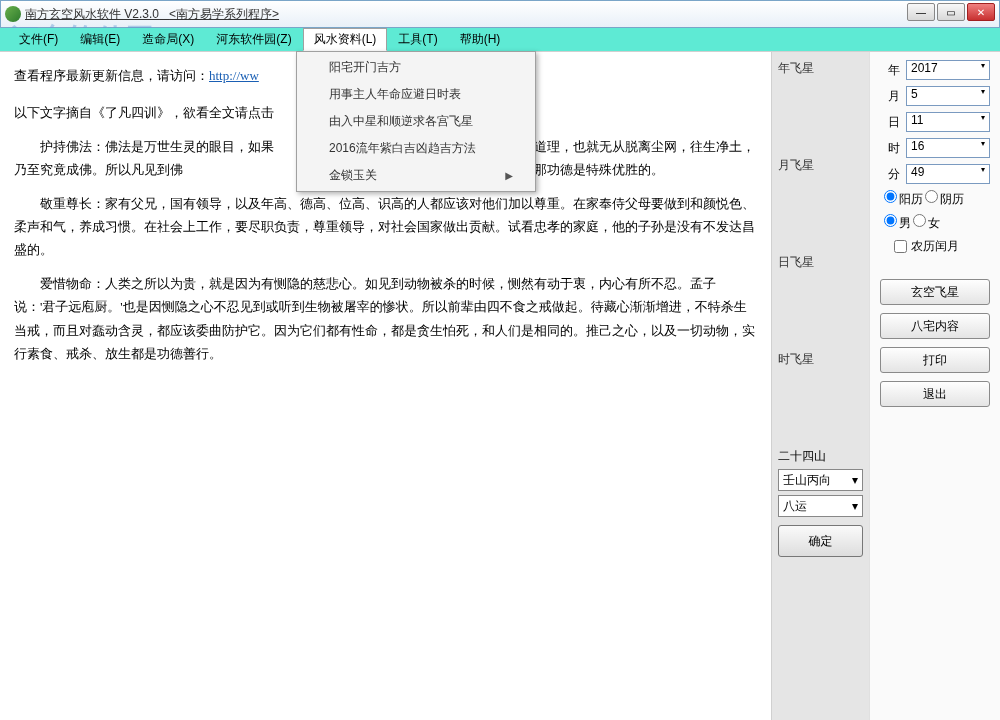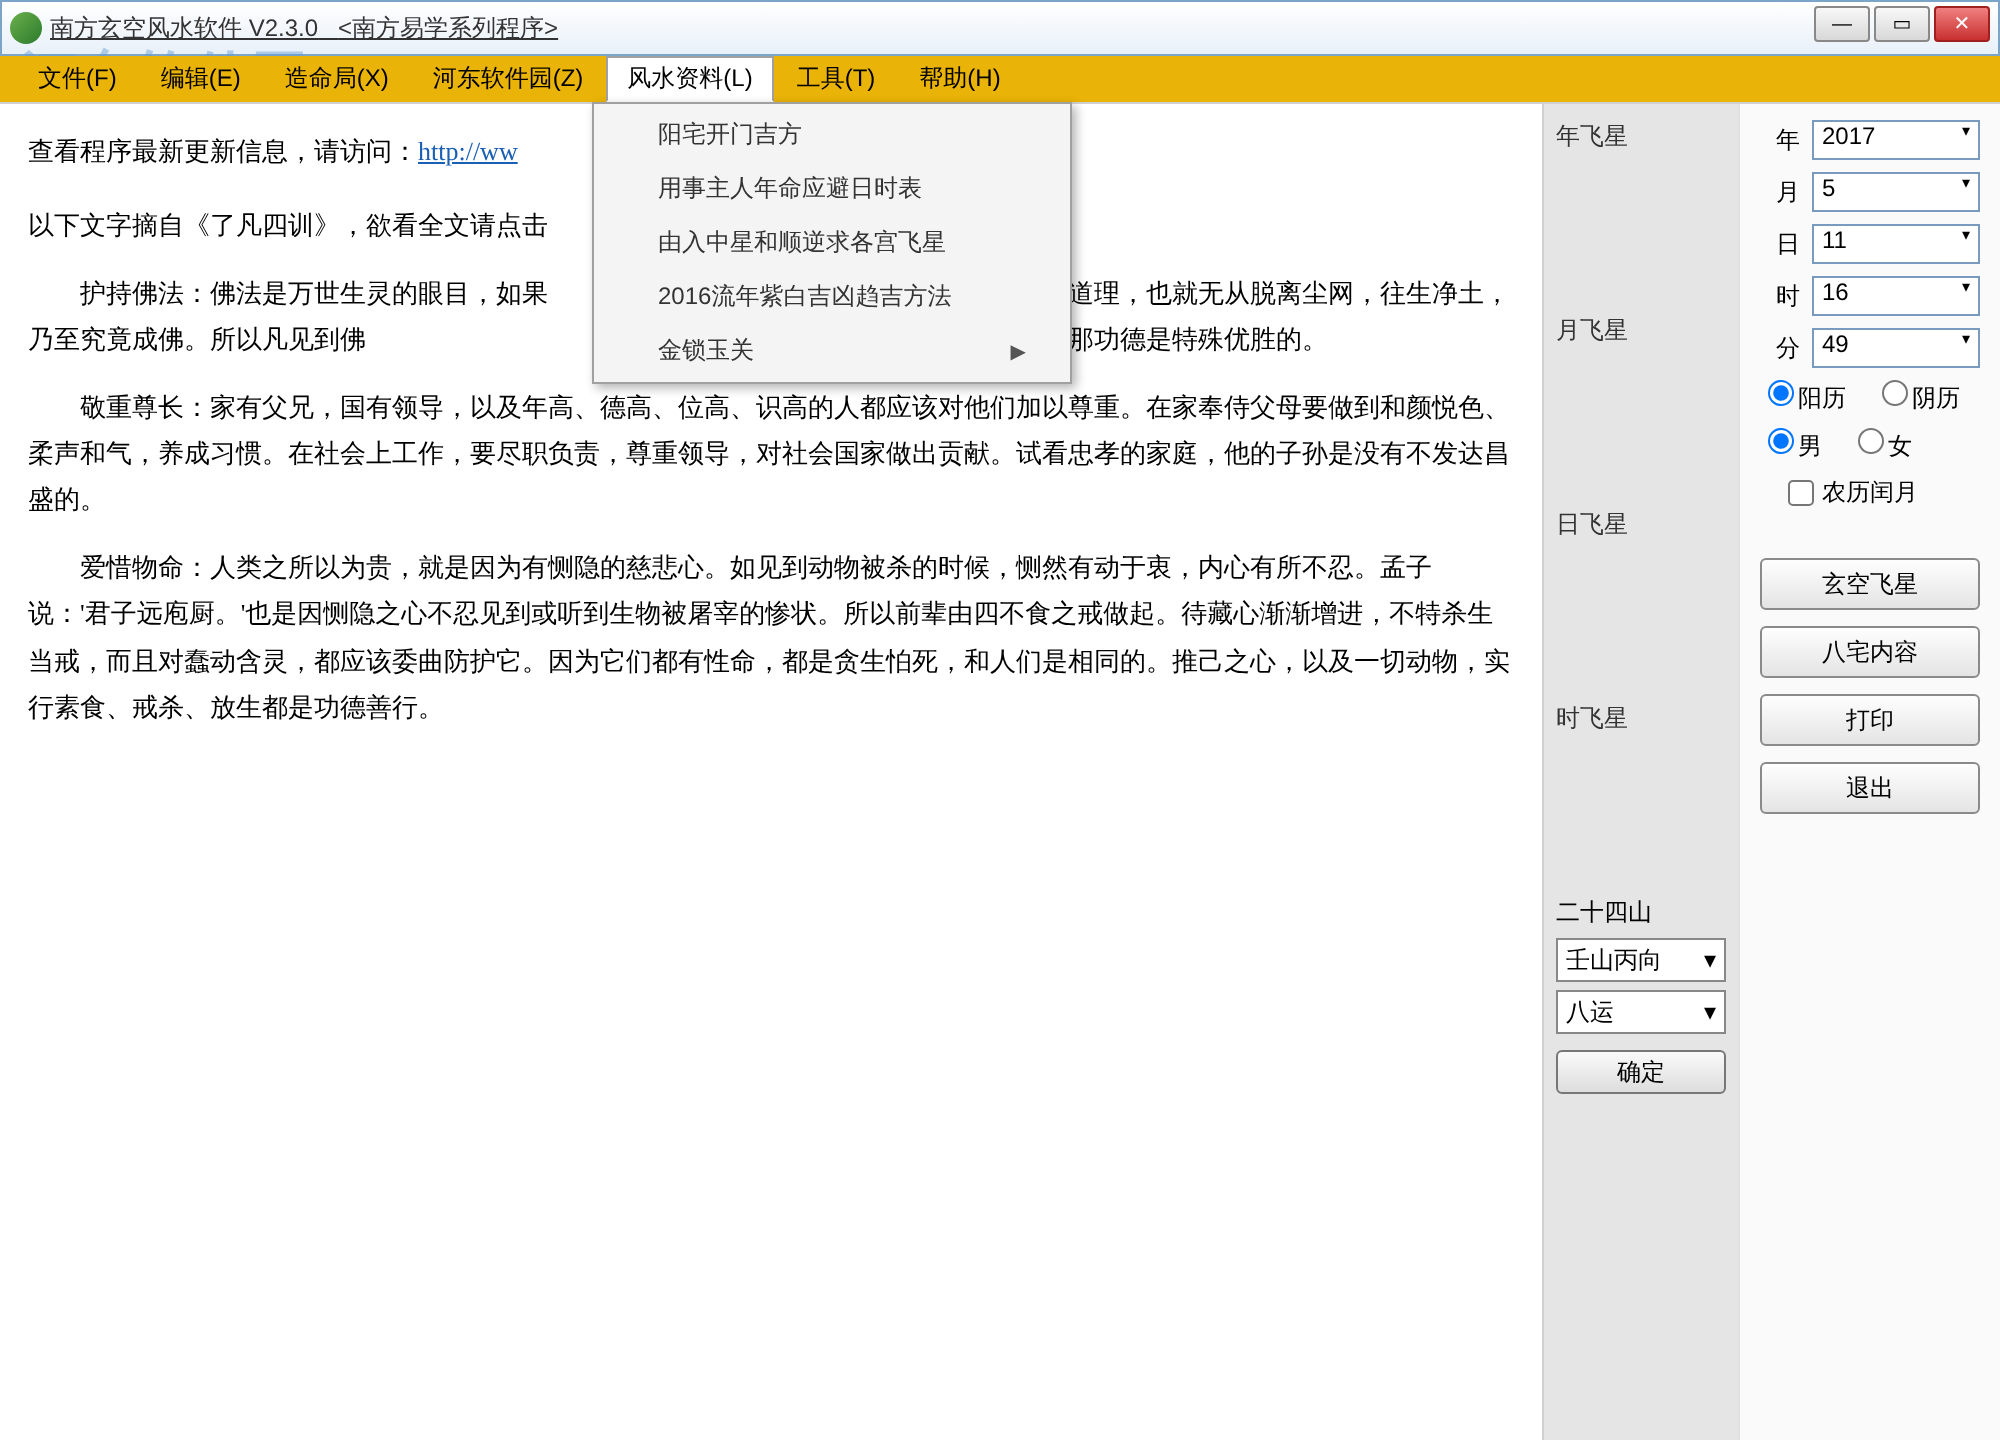--- a/index.html
+++ b/index.html
@@ -5,21 +5,21 @@
 * { box-sizing: border-box; margin: 0; padding: 0; }
 body { font-family: "Microsoft YaHei", SimSun, sans-serif; font-size: 12px; background: #fff; overflow: hidden; }
 
 .titlebar { height: 28px; background: linear-gradient(#fff,#e8f0f8); border: 1px solid #7aa5c8; display: flex; align-items: center; padding: 0 4px; position: relative; }
 .titlebar-icon { width: 16px; height: 16px; border-radius: 50%; background: linear-gradient(135deg,#6ab04c,#2c7a2c); margin-right: 4px; }
 .titlebar-text { font-size: 12px; color: #333; text-decoration: underline; }
 .win-controls { position: absolute; right: 4px; top: 2px; display: flex; gap: 2px; }
 .win-btn { width: 28px; height: 18px; border: 1px solid #888; background: linear-gradient(#f8f8f8,#d8d8d8); display: flex; align-items: center; justify-content: center; font-size: 10px; border-radius: 2px; cursor: pointer; }
 .win-btn.close { background: linear-gradient(#f08080,#c83030); color: #fff; border-color: #a02020; }
 
-.menubar { height: 24px; background: #eab308; border-bottom: 1px solid #d0d0d0; display: flex; align-items: stretch; padding-left: 8px; position: relative; }
+.menubar { height: 24px; background: #5eead4; border-bottom: 1px solid #d0d0d0; display: flex; align-items: stretch; padding-left: 8px; position: relative; }
 .menu-item { padding: 4px 10px; display: flex; align-items: center; cursor: pointer; border: 1px solid transparent; }
 .menu-item.active { background: #fff; border: 1px solid #a0a0a0; border-bottom-color: #fff; position: relative; z-index: 20; }
 
 .watermark { position: absolute; top: 20px; left: 10px; font-size: 28px; font-weight: bold; color: rgba(100,155,210,0.45); z-index: 0; pointer-events: none; letter-spacing: 1px; }
 .watermark .wm2 { color: rgba(210,90,90,0.45); margin-left: 4px; }
 
 .dropdown { position: absolute; top: 51px; left: 296px; width: 240px; background: #f4f4f4; border: 1px solid #a0a0a0; box-shadow: 2px 2px 5px rgba(0,0,0,0.3); z-index: 30; padding: 2px; }
 .dd-item { padding: 5px 20px 5px 30px; cursor: pointer; color: #333; display: flex; justify-content: space-between; align-items: center; }
 .dd-arrow { font-size: 10px; color: #555; }
 
@@ -30,28 +30,28 @@
 .p0 { margin: 4px 0; }
 
 .side { width: 98px; padding: 8px 6px; background: #e5e5e5; border-right: 1px solid #e0e0e0; }
 .side-lbl { font-size: 12px; color: #333; margin-bottom: 80px; display: block; }
 
 .rpanel { width: 130px; padding: 8px 10px; background: #fafafa; }
 .row { display: flex; align-items: center; margin-bottom: 6px; }
 .row label { width: 20px; text-align: right; margin-right: 6px; font-size: 12px; }
 .select { flex: 1; height: 20px; border: 1px solid #7a9ac0; background: #fff; font-size: 12px; padding: 0 4px; display: flex; align-items: flex-start; justify-content: space-between; cursor: pointer; }
 .select .arr { font-size: 8px; }
-.radios { margin: 6px 0 4px 4px; font-size: 12px; display: flex; gap: 18px; align-items: center; }
+.radios { margin: 6px 0 4px 4px; font-size: 12px; display: flex; gap: 2px; align-items: center; }
 .radios input { margin-right: 2px; }
 .chk { margin: 6px 0 20px 14px; font-size: 12px; display: flex; align-items: center; }
 .chk input { margin-right: 4px; }
 .btn { width: 100%; height: 26px; margin: 4px 0; background: linear-gradient(#fefefe,#e4e4e4); border: 1px solid #8a8a8a; border-radius: 3px; font-size: 12px; cursor: pointer; }
 .sec-lbl { font-size: 12px; margin: 6px 0 4px; display: block; }
 .sel-wide { width: 100%; height: 22px; border: 1px solid #888; background: #fff; font-size: 12px; padding: 0 4px; margin-bottom: 4px; display: flex; align-items: center; justify-content: space-between; cursor: pointer; }
-.confirm-btn { width: 100%; height: 22px; margin-top: 4px; background: linear-gradient(#fafafa,#ddd); border: 1px solid #777; border-radius: 3px; font-size: 12px; cursor: pointer; }
+.confirm-btn { width: 100%; height: 32px; margin-top: 4px; background: linear-gradient(#fafafa,#ddd); border: 1px solid #777; border-radius: 3px; font-size: 12px; cursor: pointer; }
 </style>
 </head>
 <body>
 
 <div class="titlebar">
   <div class="titlebar-icon"></div>
   <span class="titlebar-text">
     <span>南方玄空风水软件 V2.3.0</span>&nbsp;&nbsp;&nbsp;<span>&lt;南方易学系列程序&gt;</span>
   </span>
   <div class="win-controls">

